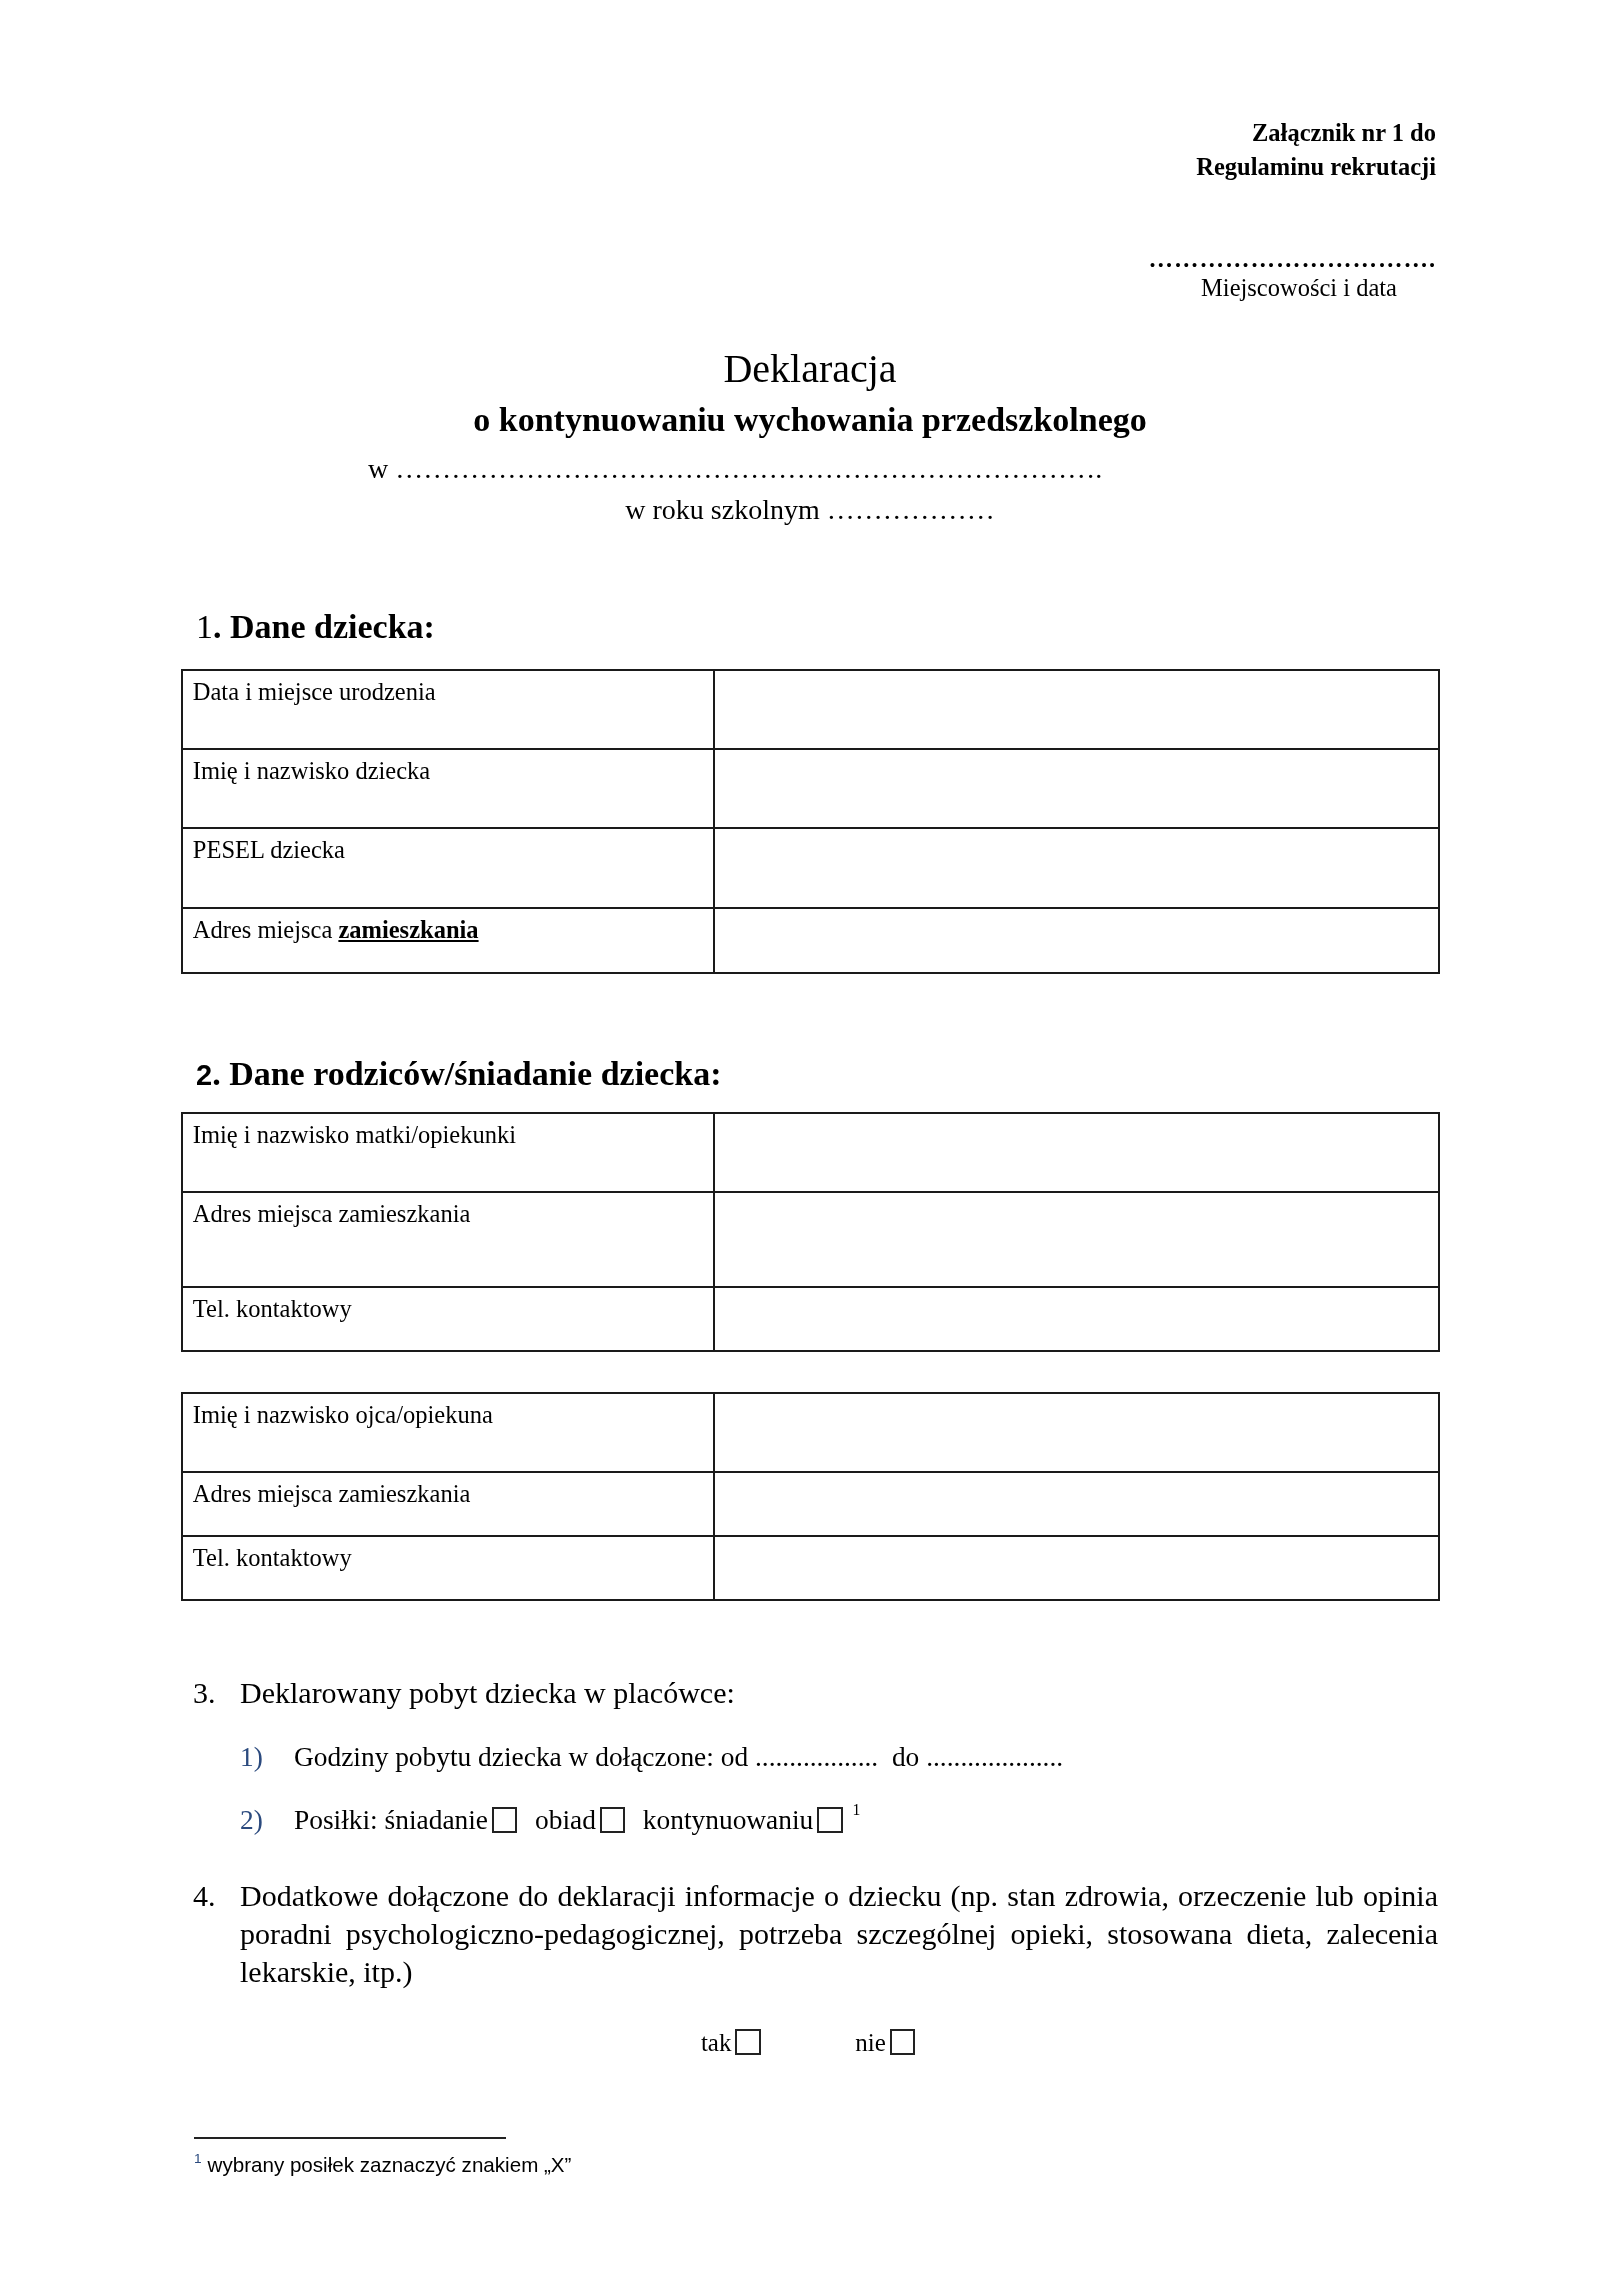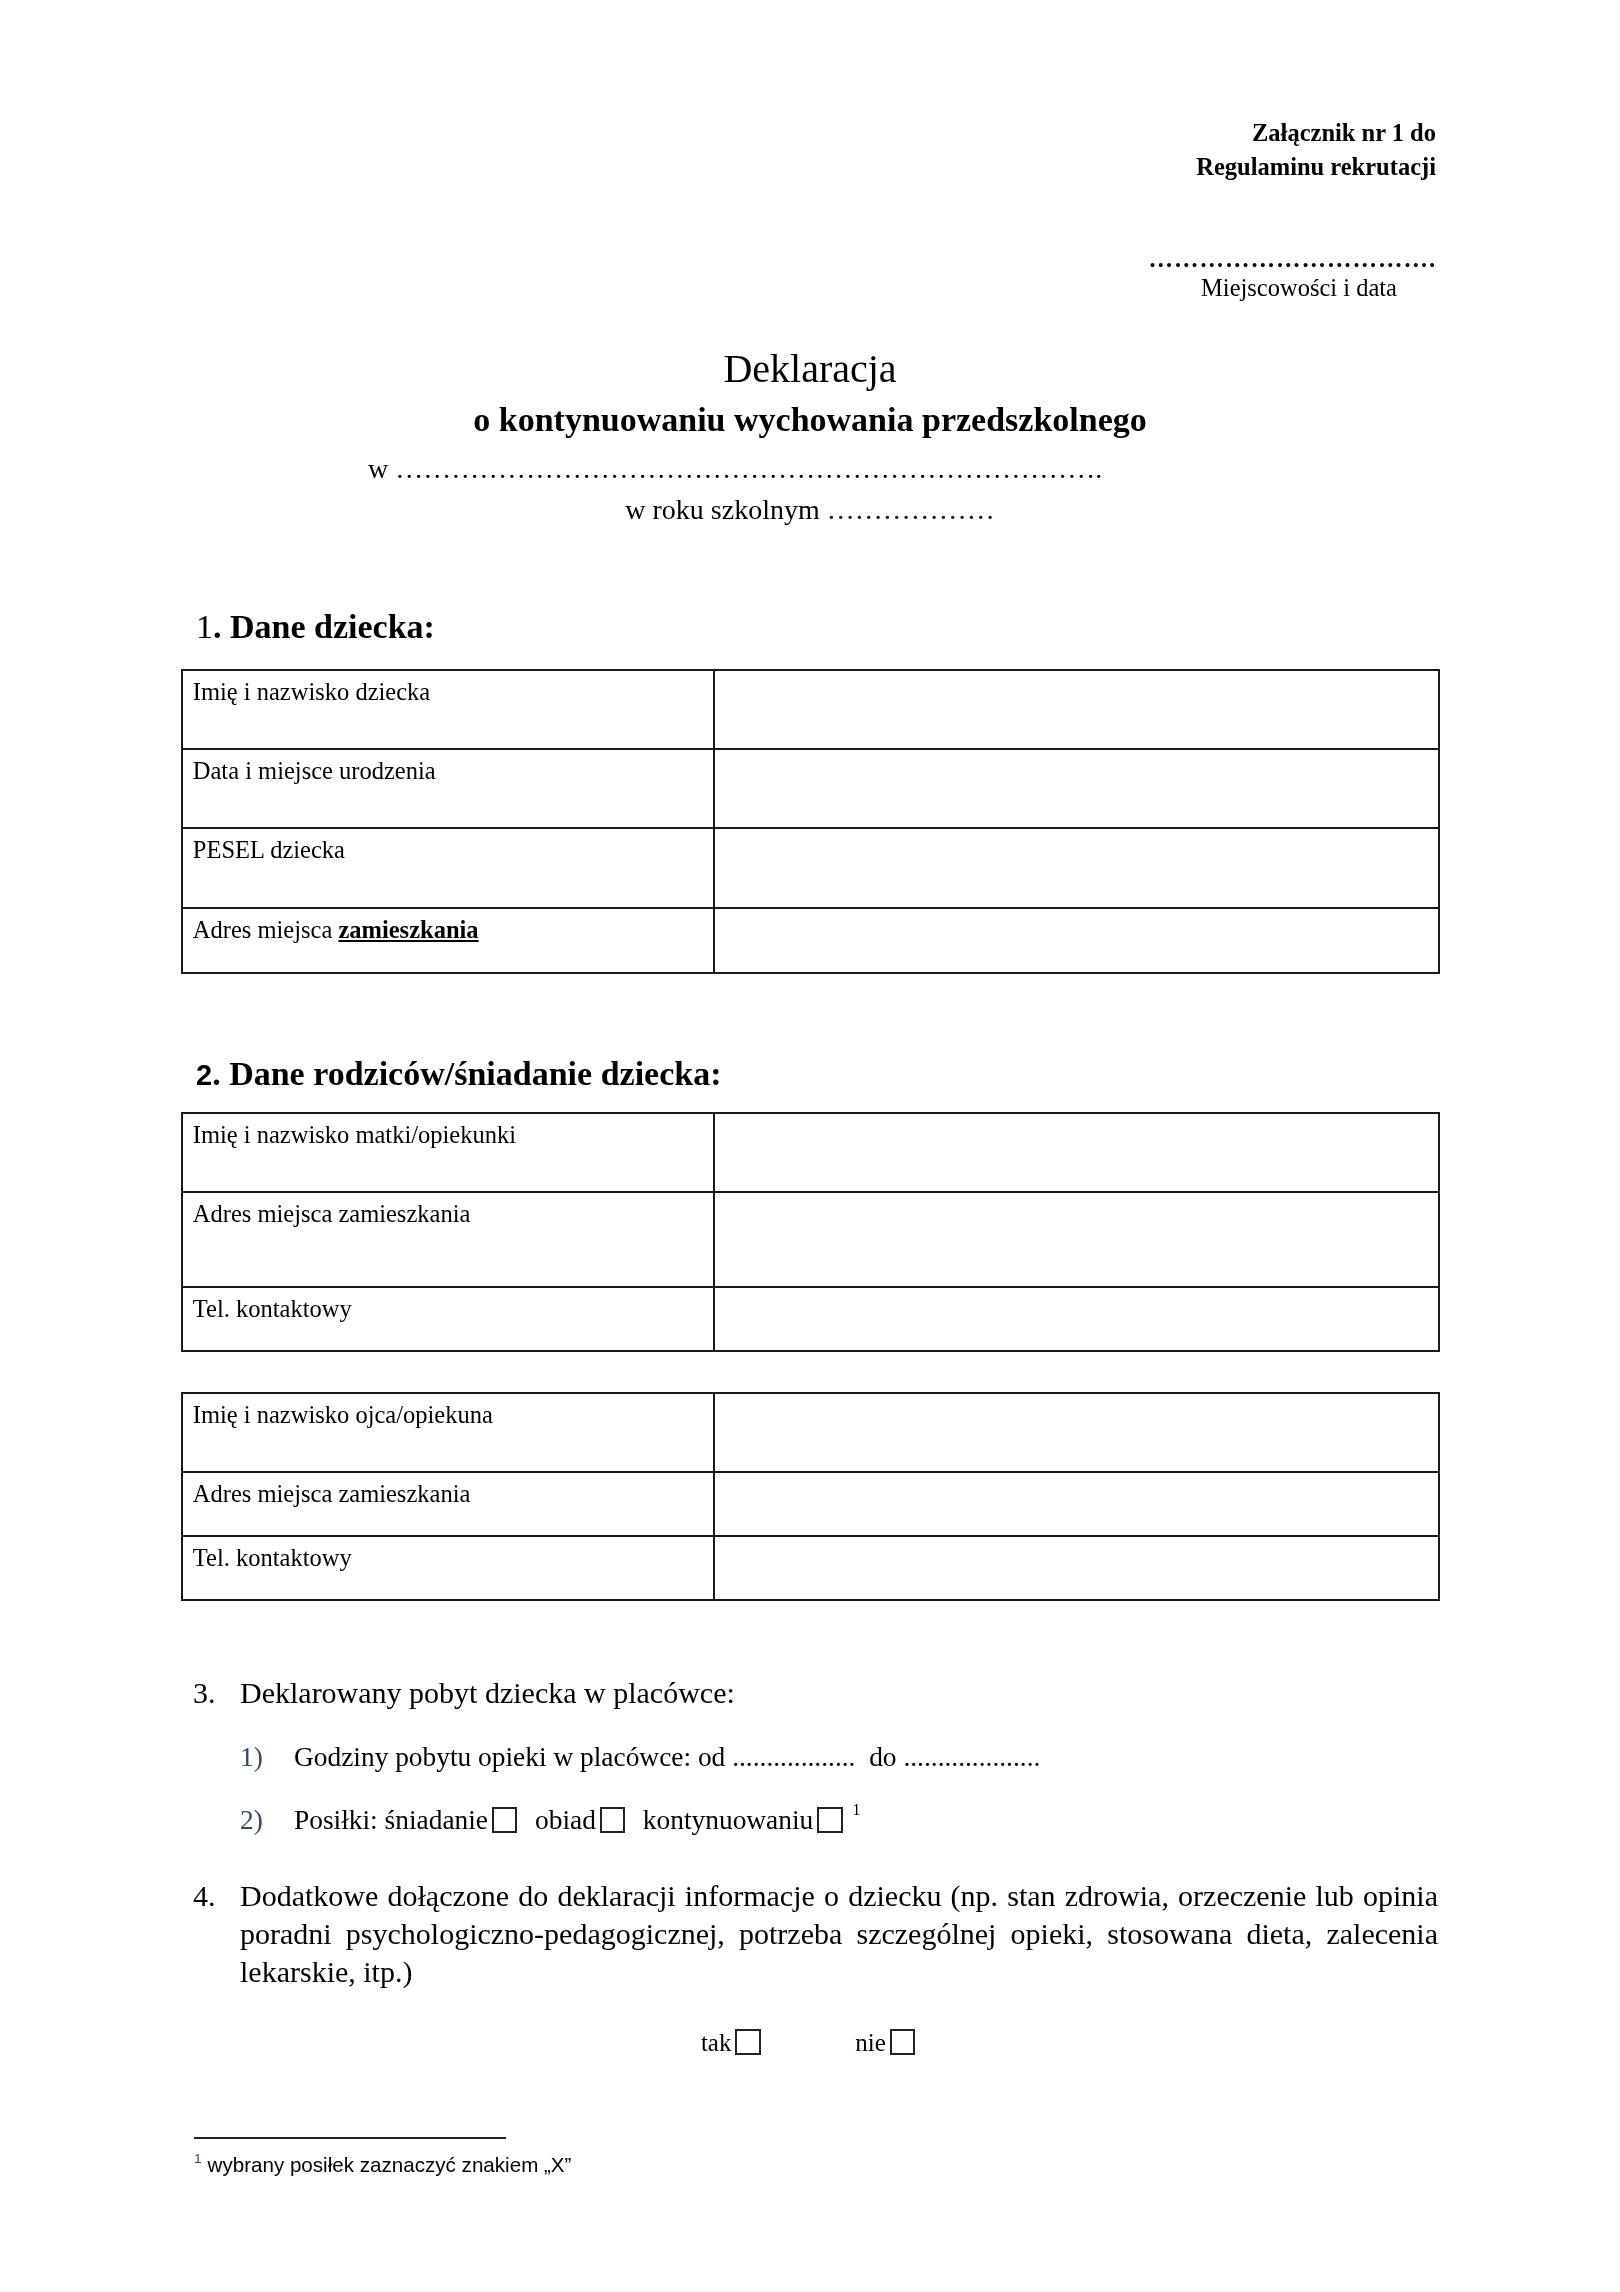--- a/index.html
+++ b/index.html
@@ -92,25 +92,25 @@
 <div class="abs title-block subtitle">o kontynuowaniu wychowania przedszkolnego</div>
 <div class="abs in-line">w ………………………………………………………………….</div>
 <div class="abs title-block year-line">w roku szkolnym ………………</div>
 
 <div class="abs section-head sec1">
   <span class="num">1</span><b>. Dane dziecka:</b>
 </div>
 <table class="form t1">
   <tbody>
       <tr style="height:79px">
-    <td class="label">Imię i nazwisko dziecka</td>
+    <td class="label">Data i miejsce urodzenia</td>
     <td></td>
   </tr>
   <tr style="height:79px">
-    <td class="label">Data i miejsce urodzenia</td>
+    <td class="label">Imię i nazwisko dziecka</td>
     <td></td>
   </tr>
   <tr style="height:80px">
     <td class="label">PESEL dziecka</td>
     <td></td>
   </tr>
   <tr style="height:65px">
     <td class="label"><span>Adres miejsca </span><span class="underline-bold">zamieszkania</span></td>
     <td></td>
   </tr>
@@ -151,21 +151,21 @@
     <td class="label">Tel. kontaktowy</td>
     <td></td>
   </tr>
 </tbody>
   </table>
 
 <div class="abs list3">
   <span class="n">3.</span><span>Deklarowany pobyt dziecka w placówce:</span>
 </div>
 <div class="abs sub sub1">
-  <span class="n">1)</span><span>Godziny pobytu opieki w placówce: od</span>
+  <span class="n">1)</span><span>Godziny pobytu dziecka w dołączone: od</span>
   <span>..................</span>&nbsp;
   <span>do</span>
   <span>....................</span>
 </div>
 <div class="abs sub sub2">
   <span class="n">2)</span><span>Posiłki:</span>
   <span>śniadanie</span><span class="cb"></span>
   &nbsp;<span>obiad</span><span class="cb"></span>
   &nbsp;<span>kontynuowaniu</span><span class="cb"></span><span class="sup">1</span>
 </div>

